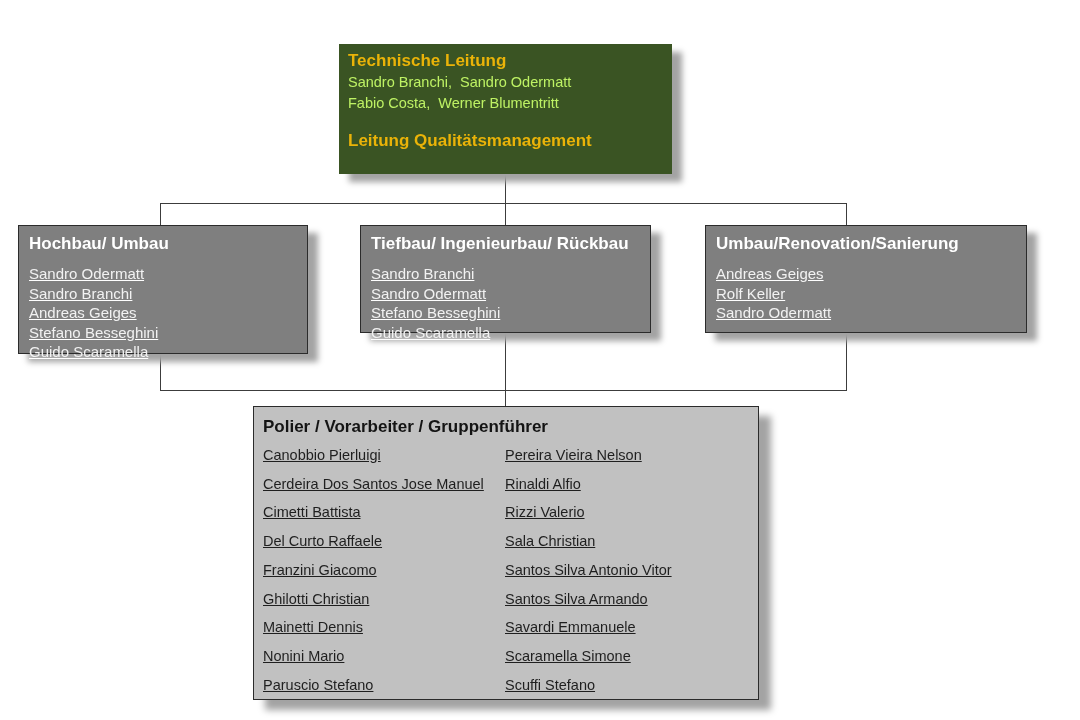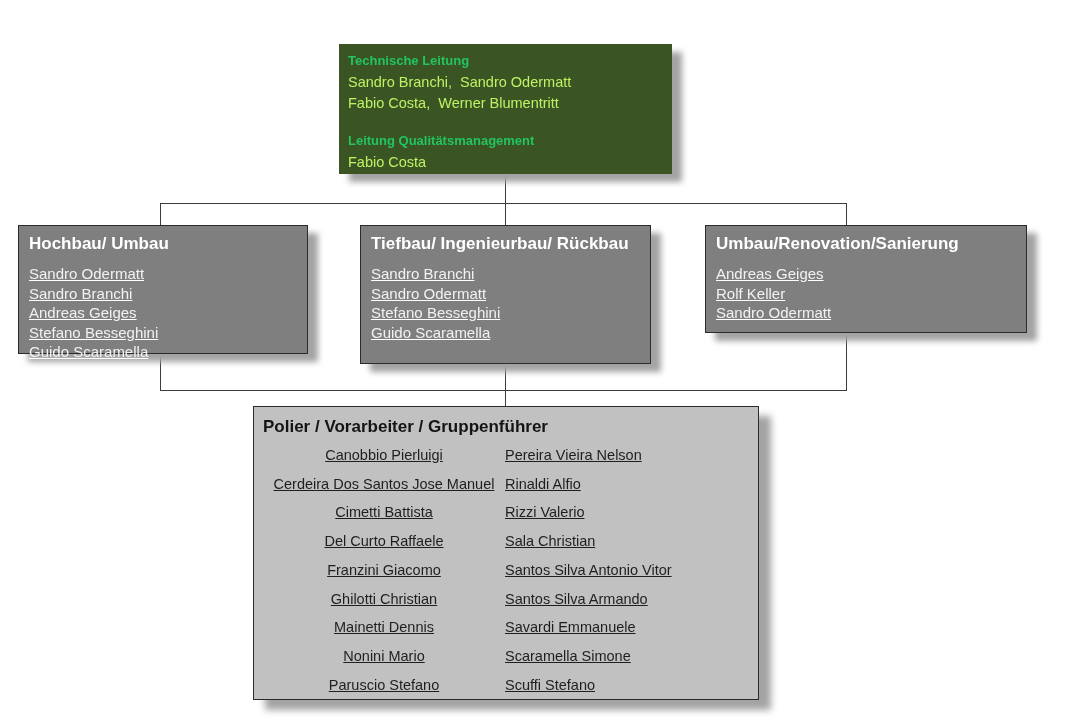--- a/index.html
+++ b/index.html
@@ -37,21 +37,21 @@
 
   
   .box.green {
     left: 339px; top: 44px; width: 333px; height: 130px;
     background: var(--green, #3a5423);
     color: #ffffff;
     padding: 6px 10px 0 9px;
     box-shadow: 10px 8px 6px var(--shadow, #a3a3a3);
   }
   .box.green .box-title {
-    font-size: 13px; line-height: 22px; font-weight: bold; color: #22c55e;
+    font-size: 17px; line-height: 22px; font-weight: bold; color: #eab308;
   }
   .box.green .member {
     font-size: 14.5px; line-height: 20.5px; color: #bef264;
     white-space: pre-wrap;
   }
   .box.green .spacer { height: 17px; }
 
   
   .box.dept {
     background: var(--dept_gray, #7f7f7f);
@@ -61,38 +61,38 @@
     box-shadow: 10px 8px 6px var(--shadow, #a3a3a3);
   }
   .box.dept .box-title {
     font-size: 17px; line-height: 23px; font-weight: bold; margin-bottom: 9px;
     white-space: nowrap;
   }
   .box.dept li {
     font-size: 15px; line-height: 19.6px; color: #f2f2f2;
   }
   .box.dept1 { left: 18px;  top: 225px; width: 290px; height: 129px; }
-  .box.dept2 { left: 360px; top: 225px; width: 291px; height: 139px; }
+  .box.dept2 { left: 360px; top: 225px; width: 291px; height: 108px; }
   .box.dept3 { left: 705px; top: 225px; width: 322px; height: 108px; }
 
   
   .box.crew {
     left: 253px; top: 406px; width: 506px; height: 294px;
     background: var(--crew_gray, #c1c1c1);
     border: 1px solid var(--border_dark, #3a3a3a);
     color: var(--text_dark, #1f1f1f);
     padding: 9px 8px 0 9px;
     box-shadow: 12px 10px 7px var(--shadow, #a3a3a3);
   }
   .box.crew .crew-title {
     font-size: 17px; line-height: 22px; font-weight: bold; color: #141414;
     margin-bottom: 3px;
   }
   .crew-cols { display: flex; }
-  .crew-cols ul.col-left  { width: 242px; text-align: center; }
+  .crew-cols ul.col-left  { width: 242px; }
   .crew-cols ul.col-right { flex: 1; }
   .box.crew li {
     font-size: 14.5px; line-height: 28.7px; white-space: pre;
   }
 </style>
 </head>
 <body>
 
 <div class="canvas">
 
@@ -105,21 +105,20 @@
   <div class="line v" style="left:505px; top:333px; height:73px;"></div>
   <div class="line v" style="left:846px; top:333px; height:57px;"></div>
   <div class="line h" style="left:160px; top:390px; width:687px;"></div>
 
   <div class="box green">
     <div class="box-title">Technische Leitung</div>
     <div class="member">Sandro Branchi,  Sandro Odermatt</div>
     <div class="member">Fabio Costa,  Werner Blumentritt</div>
     <div class="spacer"></div>
     <div class="box-title">Leitung Qualitätsmanagement</div>
-    <div class="member">Fabio Costa</div>
   </div>
 
   <div class="box dept dept1">
     <div class="box-title">Hochbau/ Umbau</div>
     <ul>
 
     <li>Sandro Odermatt</li>
         <li>Sandro Branchi</li>
         <li>Andreas Geiges</li>
         <li>Stefano Besseghini</li>

